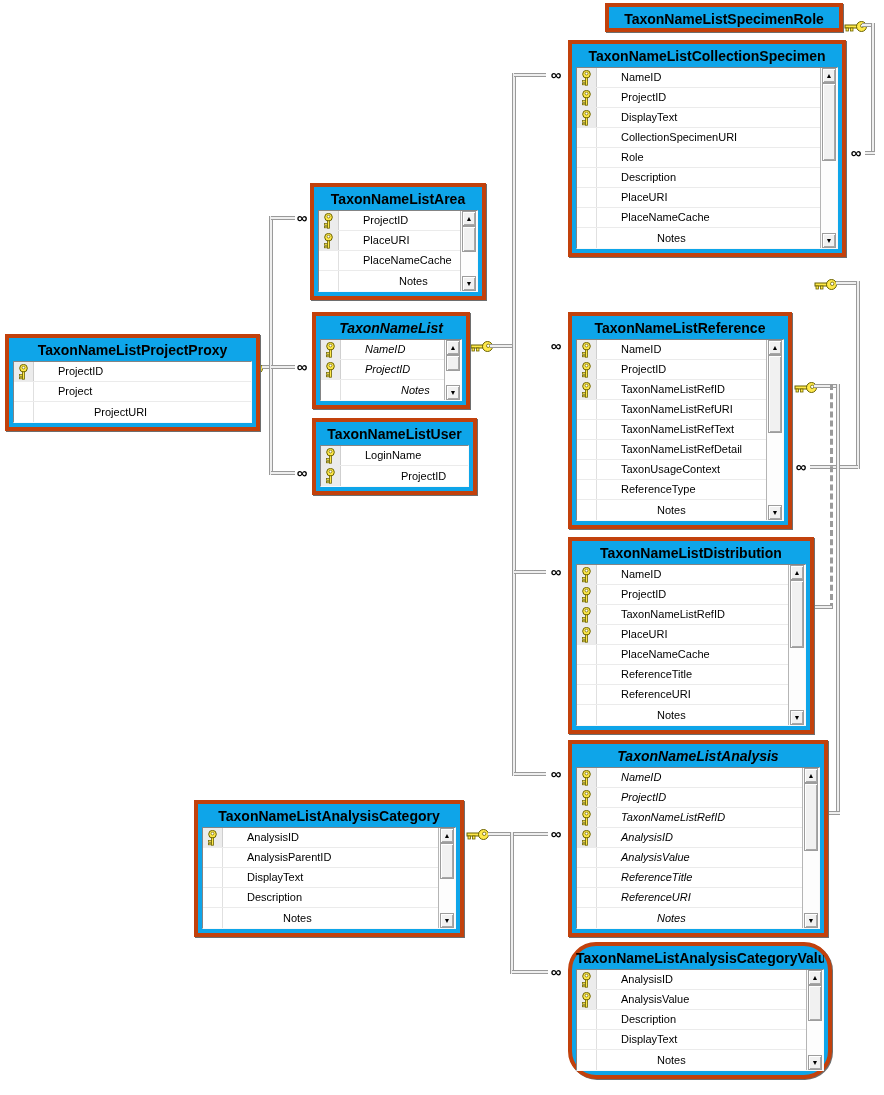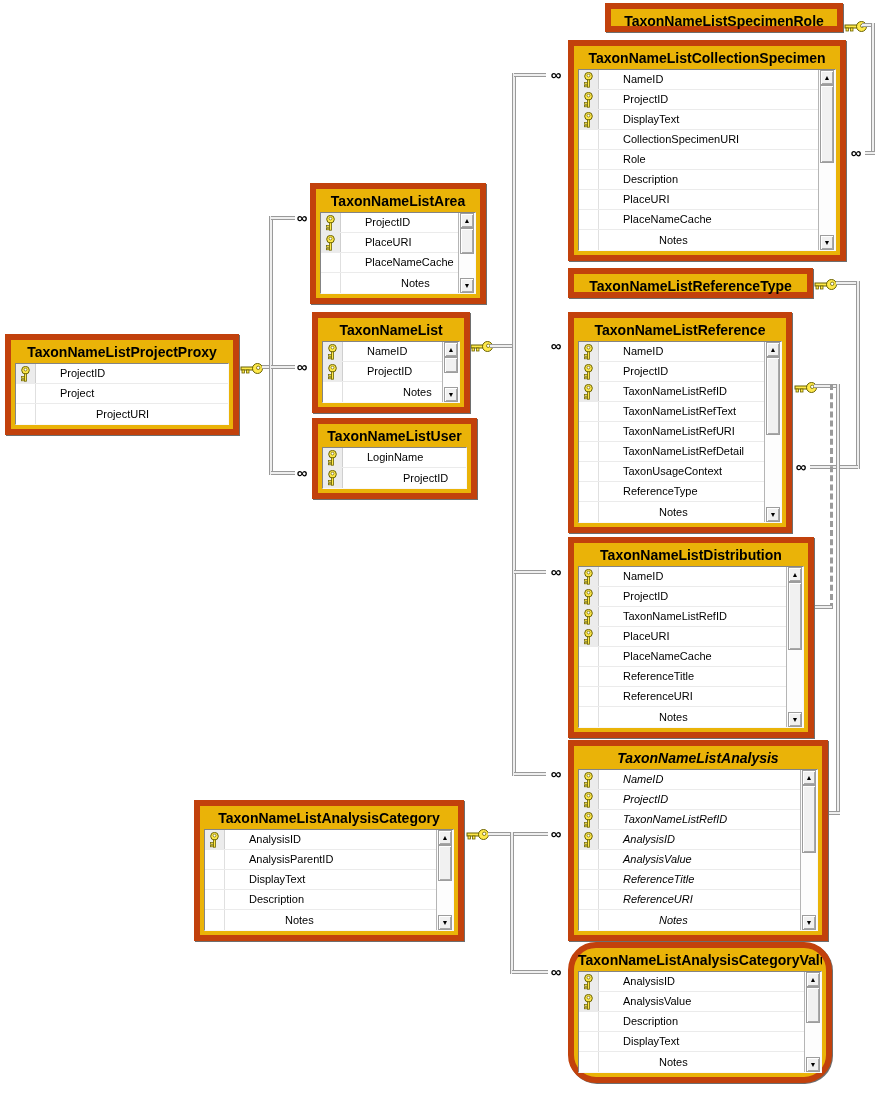--- a/index.html
+++ b/index.html
@@ -11,21 +11,21 @@
   .hl{position:absolute;height:4px;
       background:linear-gradient(to bottom,#9a9a9a 1px,#efefef 1px,#efefef 3px,#9a9a9a 3px);}
   .vl{position:absolute;width:4px;
       background:linear-gradient(to right,#9a9a9a 1px,#efefef 1px,#efefef 3px,#9a9a9a 3px);}
   .vld{position:absolute;width:0;border-left:3px dashed #9a9a9a;}
   .inf{position:absolute;width:20px;height:16px;line-height:15px;text-align:center;
        font-size:15px;font-weight:bold;color:#000;}
   .rel-key{position:absolute;width:24px;height:13px;}
 
   
-  .tbl{position:absolute;z-index:2;background:#eab308;border:6px solid #c2410c;
+  .tbl{position:absolute;z-index:2;background:#0ea5e9;border:4px solid #c2410c;
        box-shadow:1px 1px 0 #6e6e6e;padding:2px 4px 4px 4px;box-sizing:border-box;}
   .tbl-title{height:21px;line-height:21px;text-align:center;font-size:14px;font-weight:bold;
              color:#000;white-space:nowrap;overflow:hidden;}
   .tbl-grid{position:relative;background:#fff;border:1px solid;
             border-color:#848484 #f8f8f8 #f8f8f8 #848484;}
   .row{display:flex;height:19px;border-bottom:1px solid #ebebeb;align-items:center;}
   .row.last{border-bottom:none;height:20px;gap:36px;}
   .has-sb .row{margin-right:17px;}
   .icon-cell{width:20px;height:100%;border-right:1px solid #e0e0e0;flex:none;
              display:flex;align-items:center;justify-content:center;box-sizing:border-box;}
@@ -42,23 +42,23 @@
   .sb-btn.down{bottom:0;}
   .sb-track{position:absolute;left:1px;right:1px;top:15px;bottom:15px;}
   .sb-thumb{position:absolute;left:0;width:14px;top:0;height:52%;background:#f1f1f1;
             border:1px solid #9d9d9d;box-shadow:inset 1px 1px 0 #ffffff,inset -1px -1px 0 #a8a8a8;
             box-sizing:border-box;}
 
   
   #t-specimen-role{left:605px;top:3px;width:238px;height:29px;}
   #t-collection-specimen{left:568px;top:40px;width:278px;}
   #t-area{left:310px;top:183px;width:176px;}
-  #t-taxon-name-list{left:312px;top:312px;width:158px;}
+  #t-taxon-name-list{left:312px;top:312px;width:158px;font-style:italic;}
   #t-user{left:312px;top:418px;width:165px;}
-  #t-project-proxy{left:5px;top:334px;width:234px;}
+  #t-project-proxy{left:5px;top:334px;width:255px;}
   #t-reference-type{left:568px;top:268px;width:245px;height:30px;}
   #t-reference{left:568px;top:312px;width:224px;}
   #t-distribution{left:568px;top:537px;width:246px;}
   #t-analysis{left:568px;top:740px;width:260px;font-style:italic;}
   #t-analysis-category{left:194px;top:800px;width:270px;}
   #t-analysis-category-value{left:568px;top:942px;width:264px;border-radius:28px;}
 </style>
 </head>
 <body>
 
@@ -358,23 +358,20 @@
         <div class="row">
           <span class="icon-cell"></span>
           <span class="fname">Project</span>
         </div>
         <div class="row last">
           <span class="icon-cell"></span>
           <span class="fname">ProjectURI</span>
         </div>
       </div>
     </div>
-  <div class="tbl" id="t-reference-type">
-      <div class="tbl-title">TaxonNameListReferenceType</div>
-    </div>
   <div class="tbl" id="t-reference">
       <div class="tbl-title">TaxonNameListReference</div>
       <div class="tbl-grid has-sb">
         <div class="row">
           <span class="icon-cell pk">
             <svg width="11" height="16" viewBox="0 0 11 16">
               <circle cx="5.5" cy="4.2" r="3.8" fill="#ffe94a" stroke="#6b6200"></circle>
               <circle cx="5.5" cy="3.6" r="1.4" fill="#ffffff" stroke="#6b6200" stroke-width="0.7"></circle>
               <rect x="4.4" y="7.8" width="2" height="7.4" fill="#ffe94a" stroke="#6b6200" stroke-width="0.8"></rect>
               <rect x="1.6" y="10.6" width="2.8" height="1.6" fill="#ffe94a" stroke="#6b6200" stroke-width="0.7"></rect>
@@ -402,25 +399,25 @@
               <circle cx="5.5" cy="3.6" r="1.4" fill="#ffffff" stroke="#6b6200" stroke-width="0.7"></circle>
               <rect x="4.4" y="7.8" width="2" height="7.4" fill="#ffe94a" stroke="#6b6200" stroke-width="0.8"></rect>
               <rect x="1.6" y="10.6" width="2.8" height="1.6" fill="#ffe94a" stroke="#6b6200" stroke-width="0.7"></rect>
               <rect x="1.6" y="13.2" width="2.8" height="1.6" fill="#ffe94a" stroke="#6b6200" stroke-width="0.7"></rect>
             </svg>
           </span>
           <span class="fname">TaxonNameListRefID</span>
         </div>
         <div class="row">
           <span class="icon-cell"></span>
+          <span class="fname">TaxonNameListRefURI</span>
+        </div>
+        <div class="row">
+          <span class="icon-cell"></span>
           <span class="fname">TaxonNameListRefText</span>
-        </div>
-        <div class="row">
-          <span class="icon-cell"></span>
-          <span class="fname">TaxonNameListRefURI</span>
         </div>
         <div class="row">
           <span class="icon-cell"></span>
           <span class="fname">TaxonNameListRefDetail</span>
         </div>
         <div class="row">
           <span class="icon-cell"></span>
           <span class="fname">TaxonUsageContext</span>
         </div>
         <div class="row">

